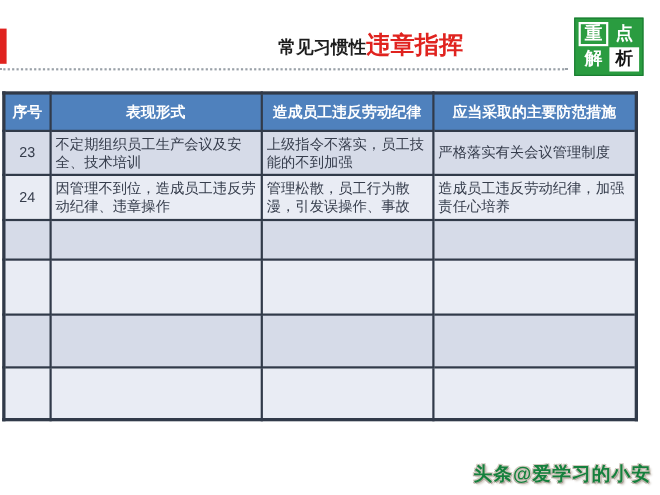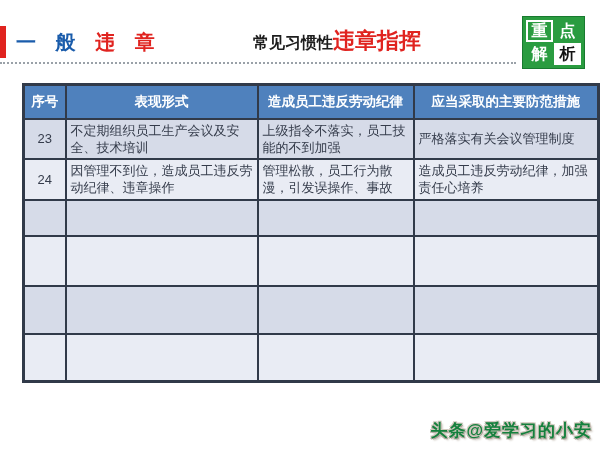--- a/index.html
+++ b/index.html
@@ -27,21 +27,21 @@
     border:1px solid #187a2f;
     padding:3px;
     display:grid;grid-template-columns:repeat(2,27px);grid-auto-rows:22px;gap:1px;
   }
   .badge-cell{display:flex;align-items:center;justify-content:center;font-size:16px;font-weight:bold;color:#fff;line-height:1;}
   .badge-cell.boxed{border:2px solid #fff;}
   .badge-cell.white{background:#fff;color:#141414;}
 
   
   .tbl{
-    position:absolute;left:22px;top:83px;width:575px;
+    position:absolute;left:2px;top:83px;width:575px;
     border-collapse:collapse;table-layout:fixed;
     border:3px solid var(--border-dark);
   }
   .tbl th,.tbl td{border:2px solid var(--border-dark);}
   .tbl thead tr{height:34px;background:var(--header-blue);}
   .tbl th{color:#fff;font-size:13.5px;font-weight:bold;text-align:center;padding:2px;}
   .tbl td{font-size:13px;color:var(--cell-text);padding:2px 4px;vertical-align:middle;line-height:1.32;}
   .tbl td.no{text-align:center;padding:2px;}
   .tbl tbody tr:nth-child(odd){background:var(--band-dark);}
   .tbl tbody tr:nth-child(even){background:var(--band-light);}
@@ -60,24 +60,20 @@
     text-shadow:-1px -1px 0 #d2cabf,1px -1px 0 #cfc7bd,-1px 1px 0 #b9b1a7,1px 1px 0 #a89f94,2px 2px 2px #c9c2b9;
   }
 </style>
 </head>
 <body>
 
 <div class="slide">
 
   <div class="accent-bar"></div>
 
-  <div class="title-left">
-    <span class="blue">一 般</span>
-    <span class="red">违 章</span>
-  </div>
 
   <div class="title-center">
     <span class="sub-prefix">常见习惯性</span>
     <span class="sub-highlight">违章指挥</span>
   </div>
 
   <div class="badge">
     <span class="badge-cell boxed">重</span>
     <span class="badge-cell">点</span>
     <span class="badge-cell">解</span>

